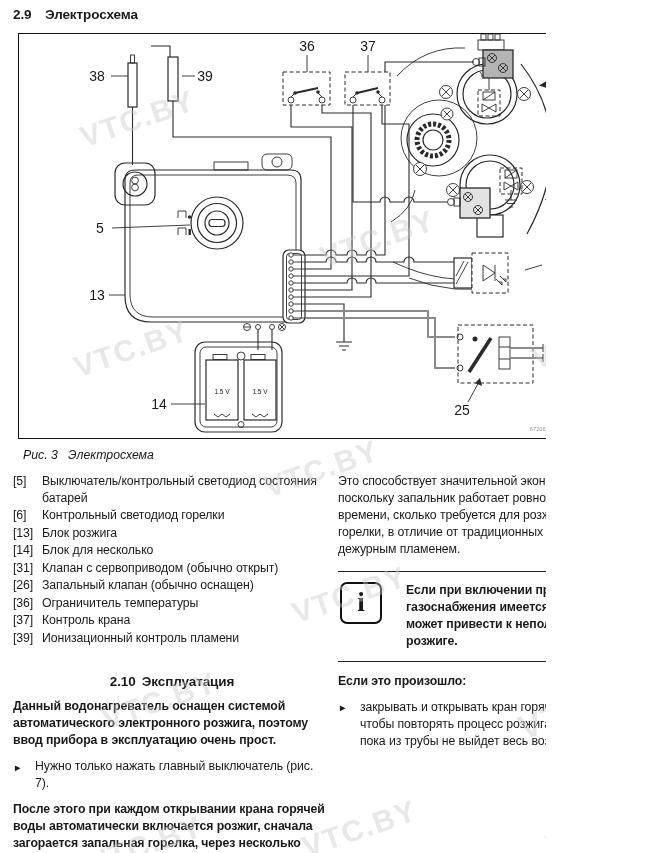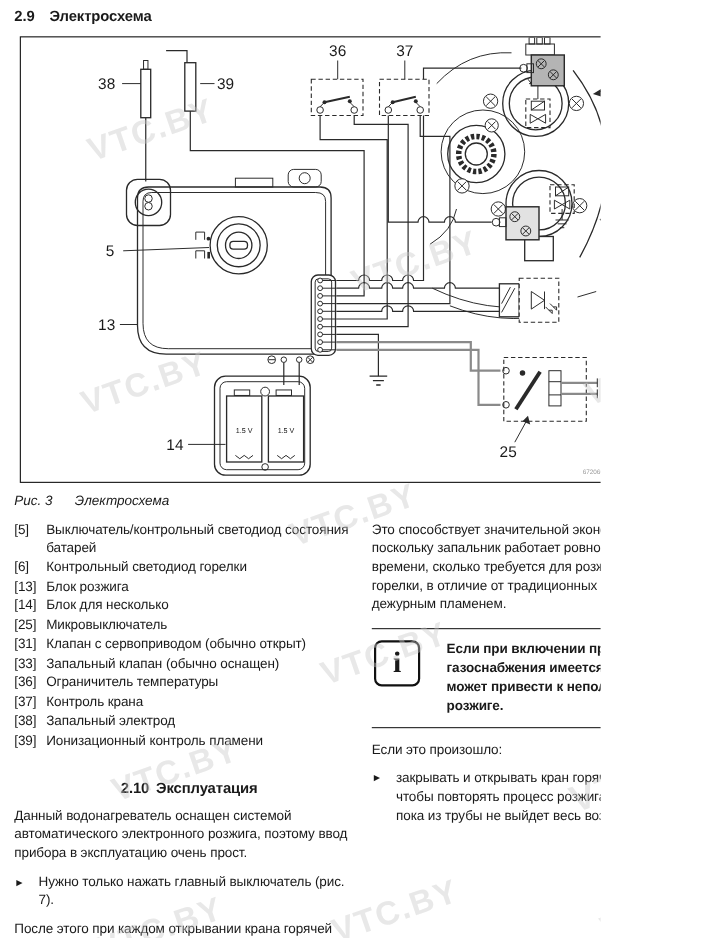--- a/index.html
+++ b/index.html
@@ -6,33 +6,33 @@
   .page{position:relative;width:546px;height:853px;background:#fff;overflow:hidden;
         font-family:"Liberation Sans",sans-serif;color:#1a1a1a;}
   
   .hdr{position:absolute;left:13px;top:7px;font-size:13.5px;font-weight:bold;letter-spacing:-0.1px;}
   .hdr .num{display:inline-block;width:32px;}
   
   .fig{position:absolute;left:18px;top:33px;width:616px;height:404px;border:1.5px solid #111;box-sizing:content-box;background:#fff;}
   .fig svg{display:block;width:616px;height:404px;}
   
   .cap{position:absolute;left:13px;top:448px;font-size:12.3px;font-style:italic;}
-  .cap .capnum{display:inline-block;width:55px;}
+  .cap .capnum{display:inline-block;width:55px;text-align:center;}
   
   .cols{position:absolute;left:13px;top:473px;width:622px;display:flex;}
   .colL{width:312px;flex:0 0 312px;}
   .colR{width:297px;flex:0 0 297px;margin-left:13px;}
   .colL,.colR{font-size:12.3px;line-height:1.38;letter-spacing:-0.1px;}
   .legend{margin:0;padding:0;}
   .lrow{display:flex;margin:0 0 0.5px 0;}
   .lrow .ref{flex:0 0 29px;}
   .lrow .txt{flex:1;}
   .h2{margin-top:26px;font-size:13.5px;font-weight:bold;text-align:center;}
   .h2 .num{display:inline-block;width:38px;}
-  .para{margin-top:7px;}
+  .para{margin-top:7px;font-weight:bold;}
   .bullet{display:flex;margin-top:9px;}
   .bullet .mark{flex:0 0 22px;font-size:9.5px;padding-top:2.5px;}
   .note{margin-top:13px;border-top:1.4px solid #222;border-bottom:1.4px solid #222;
         padding:10px 0 11px 0;display:flex;align-items:flex-start;}
   .iicon{flex:0 0 38px;height:38px;border:2.2px solid #111;border-radius:7px;margin-left:2px;
          display:flex;align-items:center;justify-content:center;
          font-family:"Liberation Serif",serif;font-weight:bold;font-size:27px;line-height:1;}
   .notetxt{margin-left:24px;flex:1;font-weight:bold;}
   
   .wm-layer{position:absolute;left:0;top:0;width:645px;height:853px;pointer-events:none;z-index:6;}
@@ -335,42 +335,34 @@
           </div>
         <div class="lrow">
             <span class="ref">[13]</span>
             <span class="txt">Блок розжига</span>
           </div>
         <div class="lrow">
             <span class="ref">[14]</span>
             <span class="txt">Блок для несколько</span>
           </div>
         <div class="lrow">
-            <span class="ref">[25]</span>
-            <span class="txt">Микровыключатель</span>
-          </div>
-        <div class="lrow">
             <span class="ref">[31]</span>
             <span class="txt">Клапан с сервоприводом (обычно открыт)</span>
           </div>
         <div class="lrow">
-            <span class="ref">[33]</span>
+            <span class="ref">[26]</span>
             <span class="txt">Запальный клапан (обычно оснащен)</span>
           </div>
         <div class="lrow">
             <span class="ref">[36]</span>
             <span class="txt">Ограничитель температуры</span>
           </div>
         <div class="lrow">
             <span class="ref">[37]</span>
             <span class="txt">Контроль крана</span>
-          </div>
-        <div class="lrow">
-            <span class="ref">[38]</span>
-            <span class="txt">Запальный электрод</span>
           </div>
         <div class="lrow">
             <span class="ref">[39]</span>
             <span class="txt">Ионизационный контроль пламени</span>
           </div>
       </div>
 
       <div class="h2">
         <span class="num">2.10</span><span>Эксплуатация</span>
       </div>

